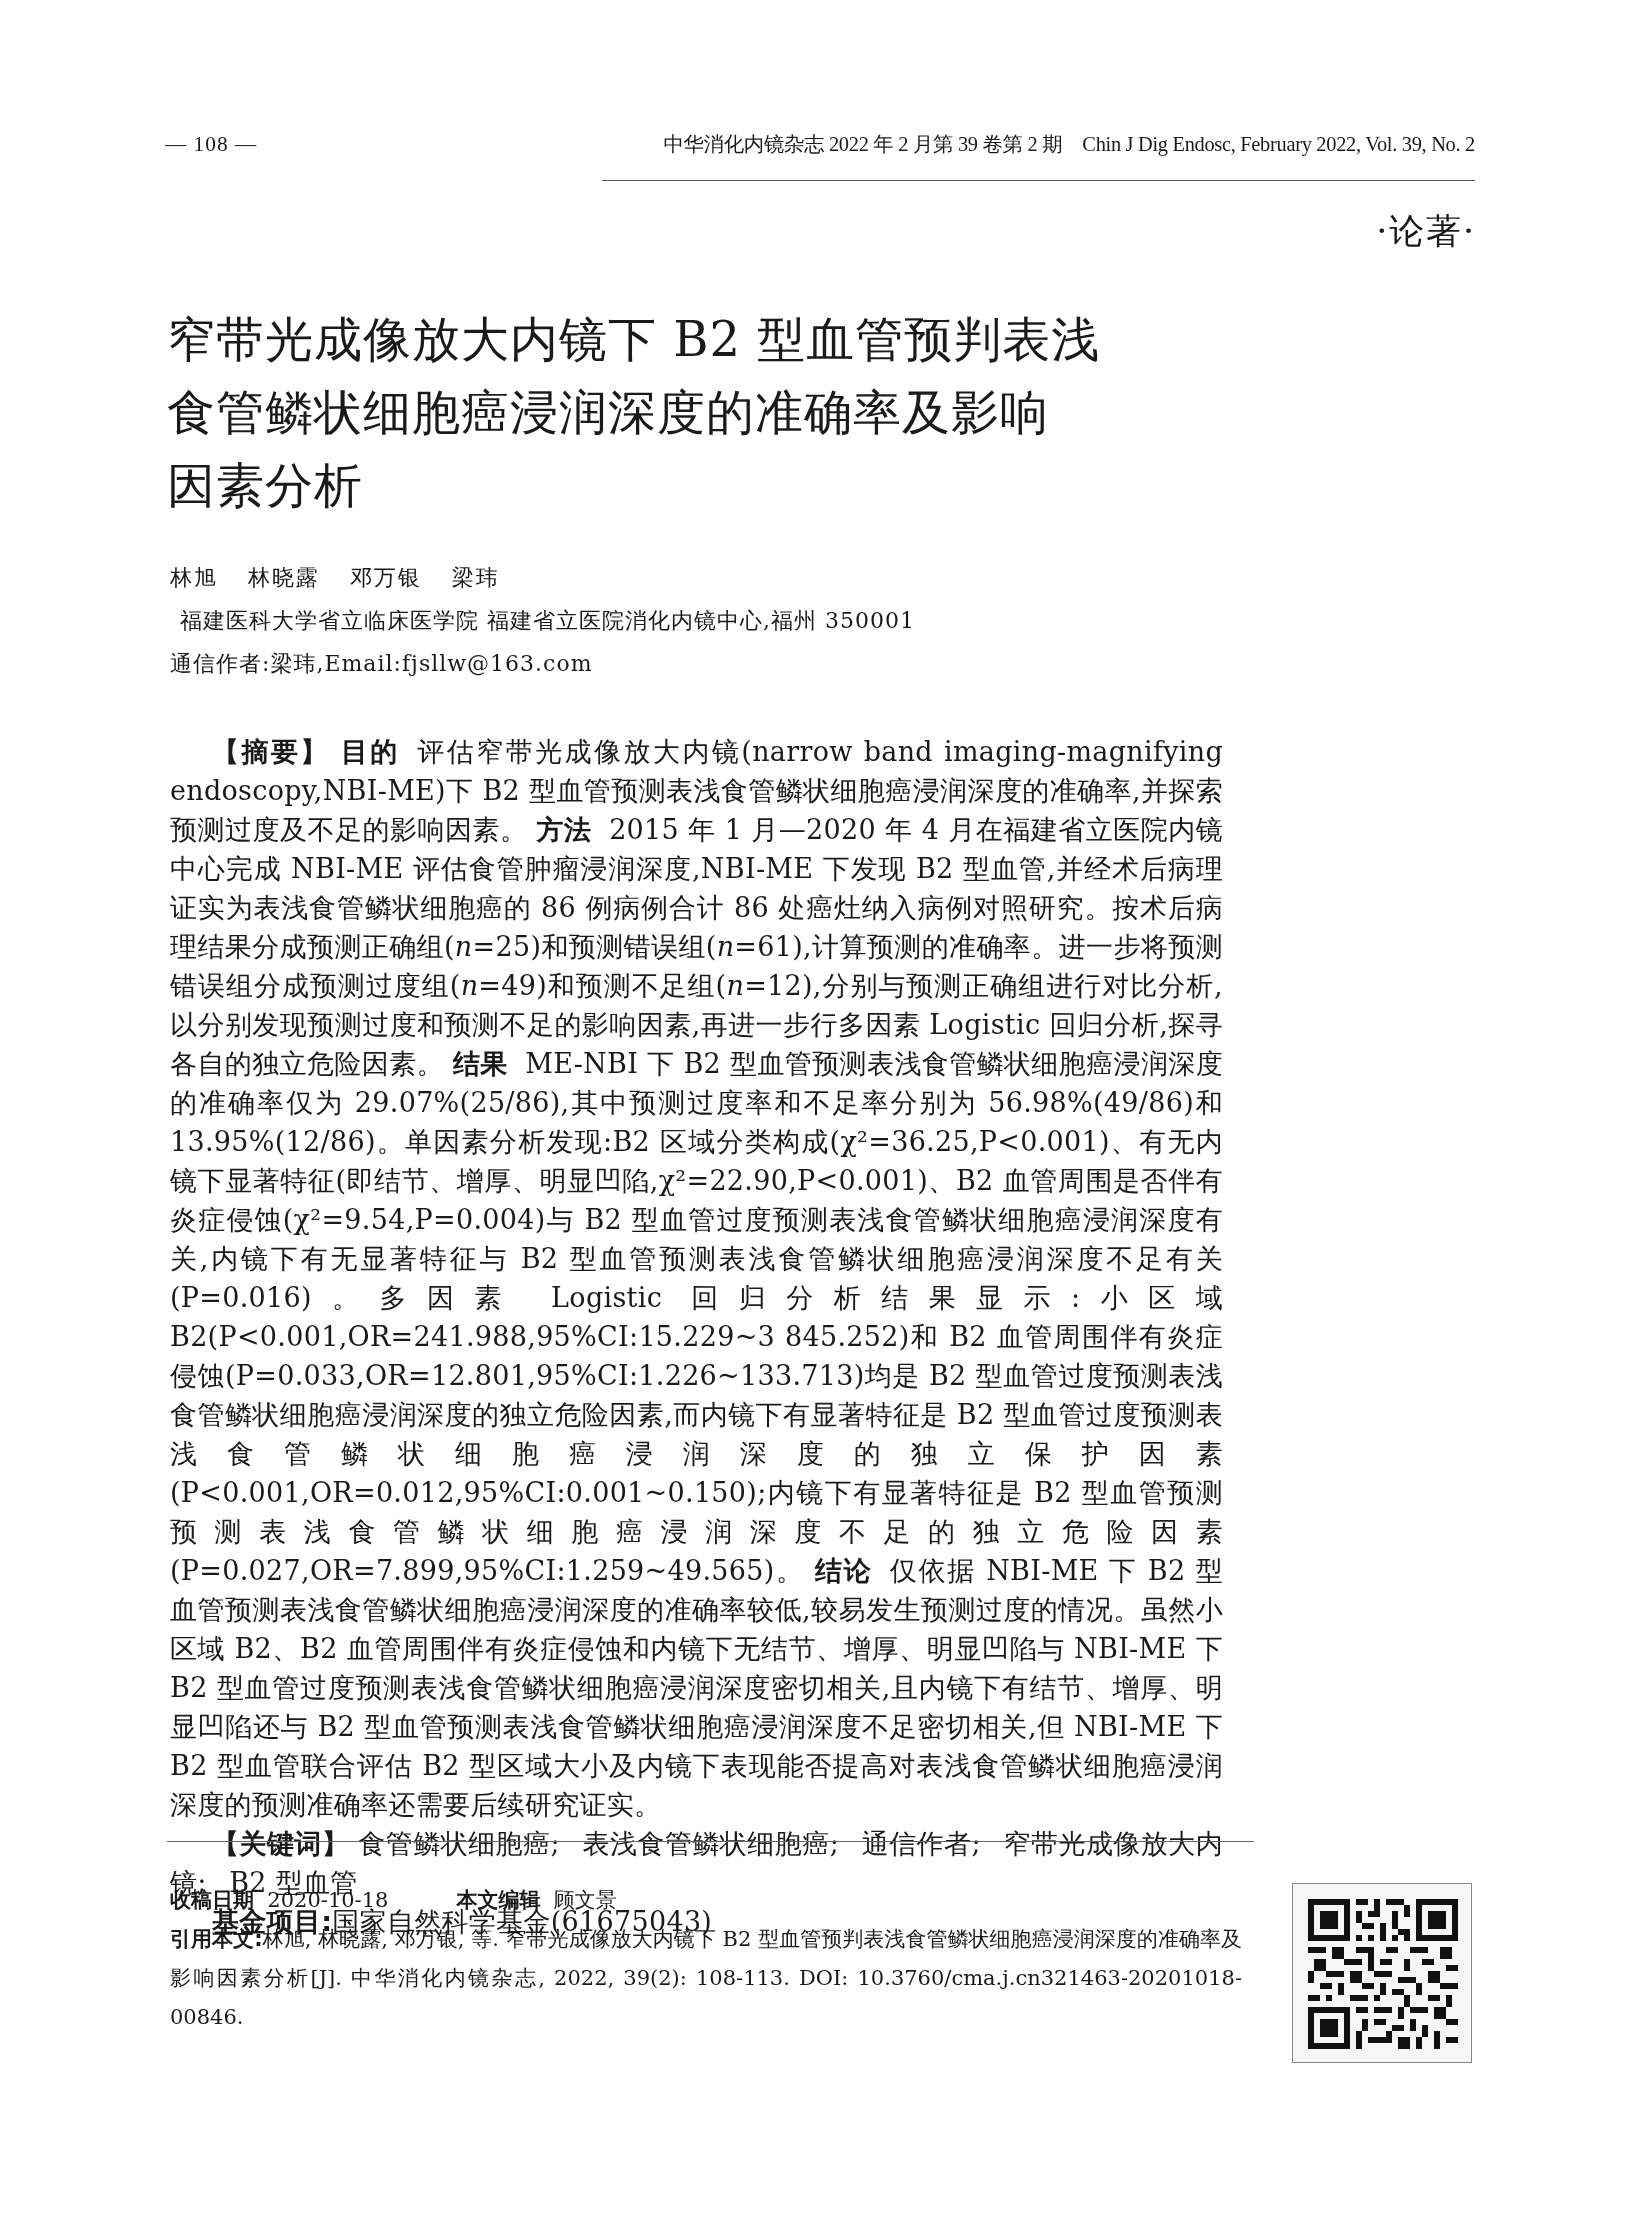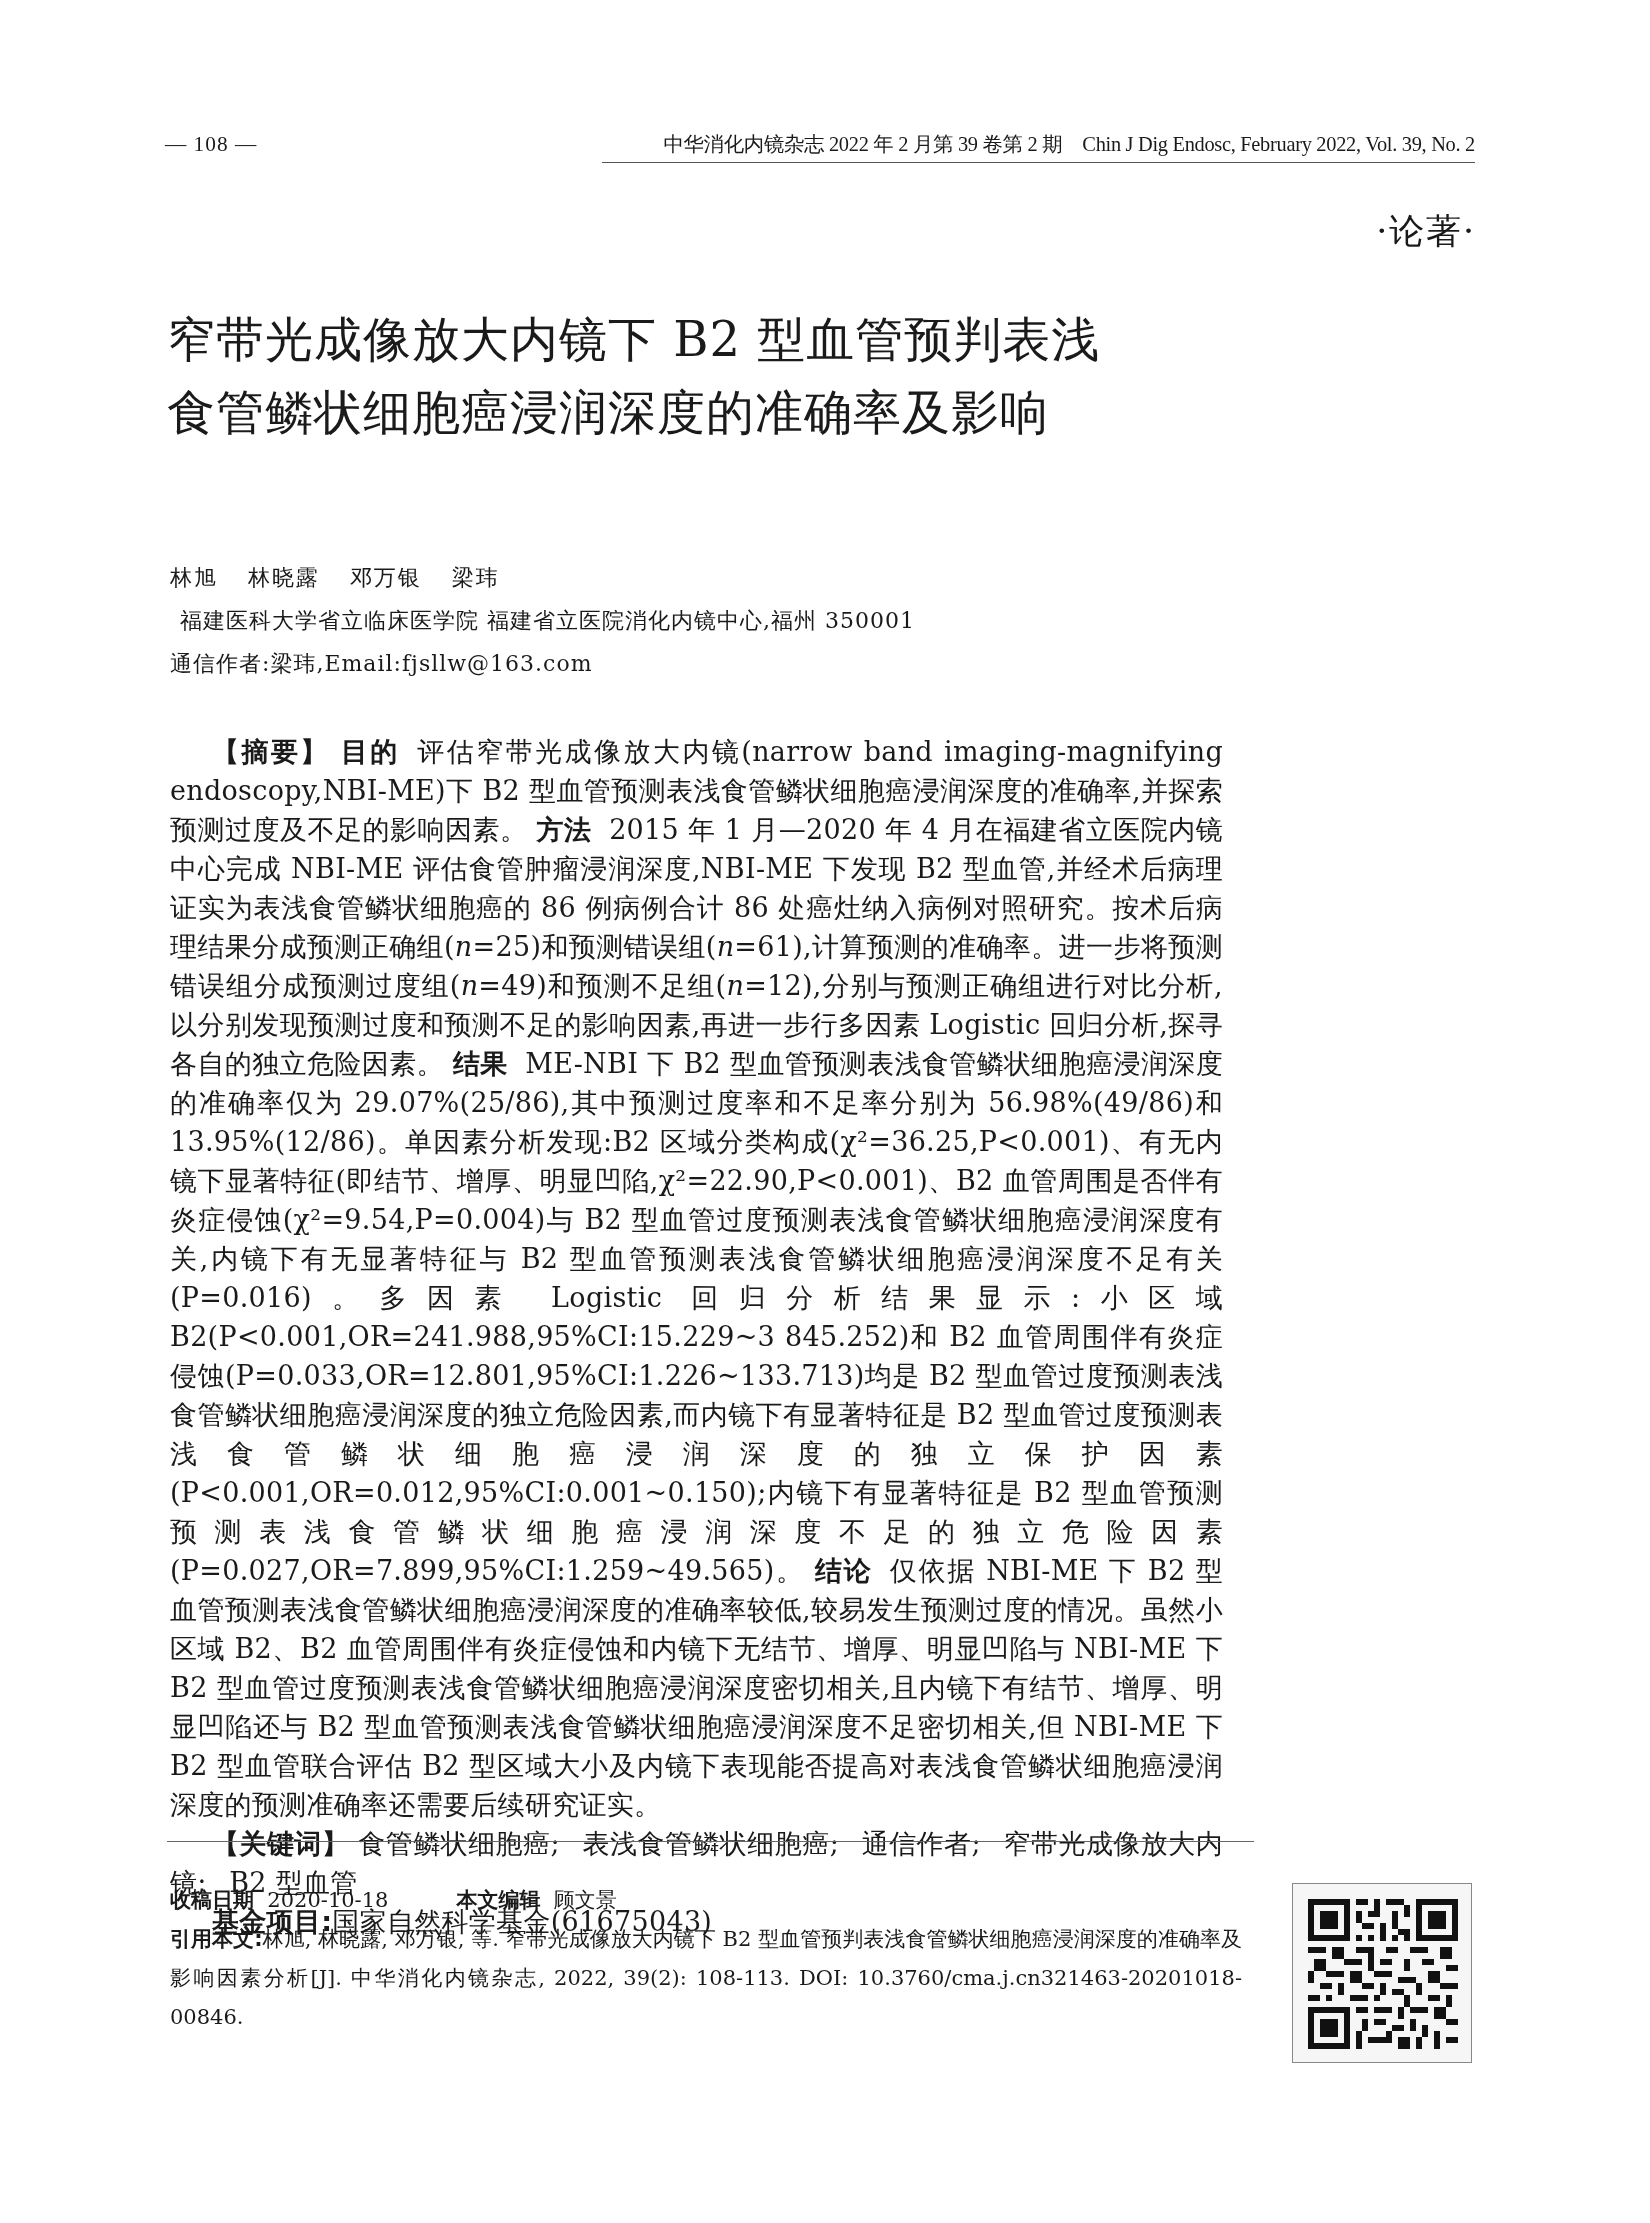--- a/index.html
+++ b/index.html
@@ -24,21 +24,21 @@
       font-family: "Liberation Serif", serif;
       letter-spacing: 1px;
     }
     .running-head {
       left: 602px; top: 130px; width: 873px;
       text-align: right;
       font-size: 20.4px;
       font-family: "Liberation Serif", "DejaVu Serif", serif;
       white-space: nowrap;
       border-bottom: 1.9px solid #555;
-      padding-bottom: 4px;
+      padding-bottom: 22px;
       letter-spacing: -0.3px;
     }
     .column-tag {
       right: 175px; top: 208px;
       font-size: 35px;
       font-family: "DejaVu Serif", serif;
       letter-spacing: 1.9px;
       text-align: center;
     }
 
@@ -126,20 +126,21 @@
 </head>
 <body>
 
 <div class="abs page-num">— 108 —</div>
 <div class="abs running-head">中华消化内镜杂志 2022 年 2 月第 39 卷第 2 期　Chin J Dig Endosc, February 2022, Vol. 39, No. 2</div>
 <div class="abs column-tag">·论著·</div>
 
 <div class="abs title">
   <span>窄带光成像放大内镜下 B2 型血管预判表浅</span>
   <span>食管鳞状细胞癌浸润深度的准确率及影响</span>
+  <span>因素分析</span>
 </div>
 
 <div class="abs authors">
   <span class="author">林旭</span>
   <span class="author">林晓露</span>
   <span class="author">邓万银</span>
   <span class="author">梁玮</span>
 </div>
 <div class="abs affil">福建医科大学省立临床医学院 福建省立医院消化内镜中心,福州 350001</div>
 <div class="abs corresp">通信作者:梁玮,Email:fjsllw@163.com</div>

